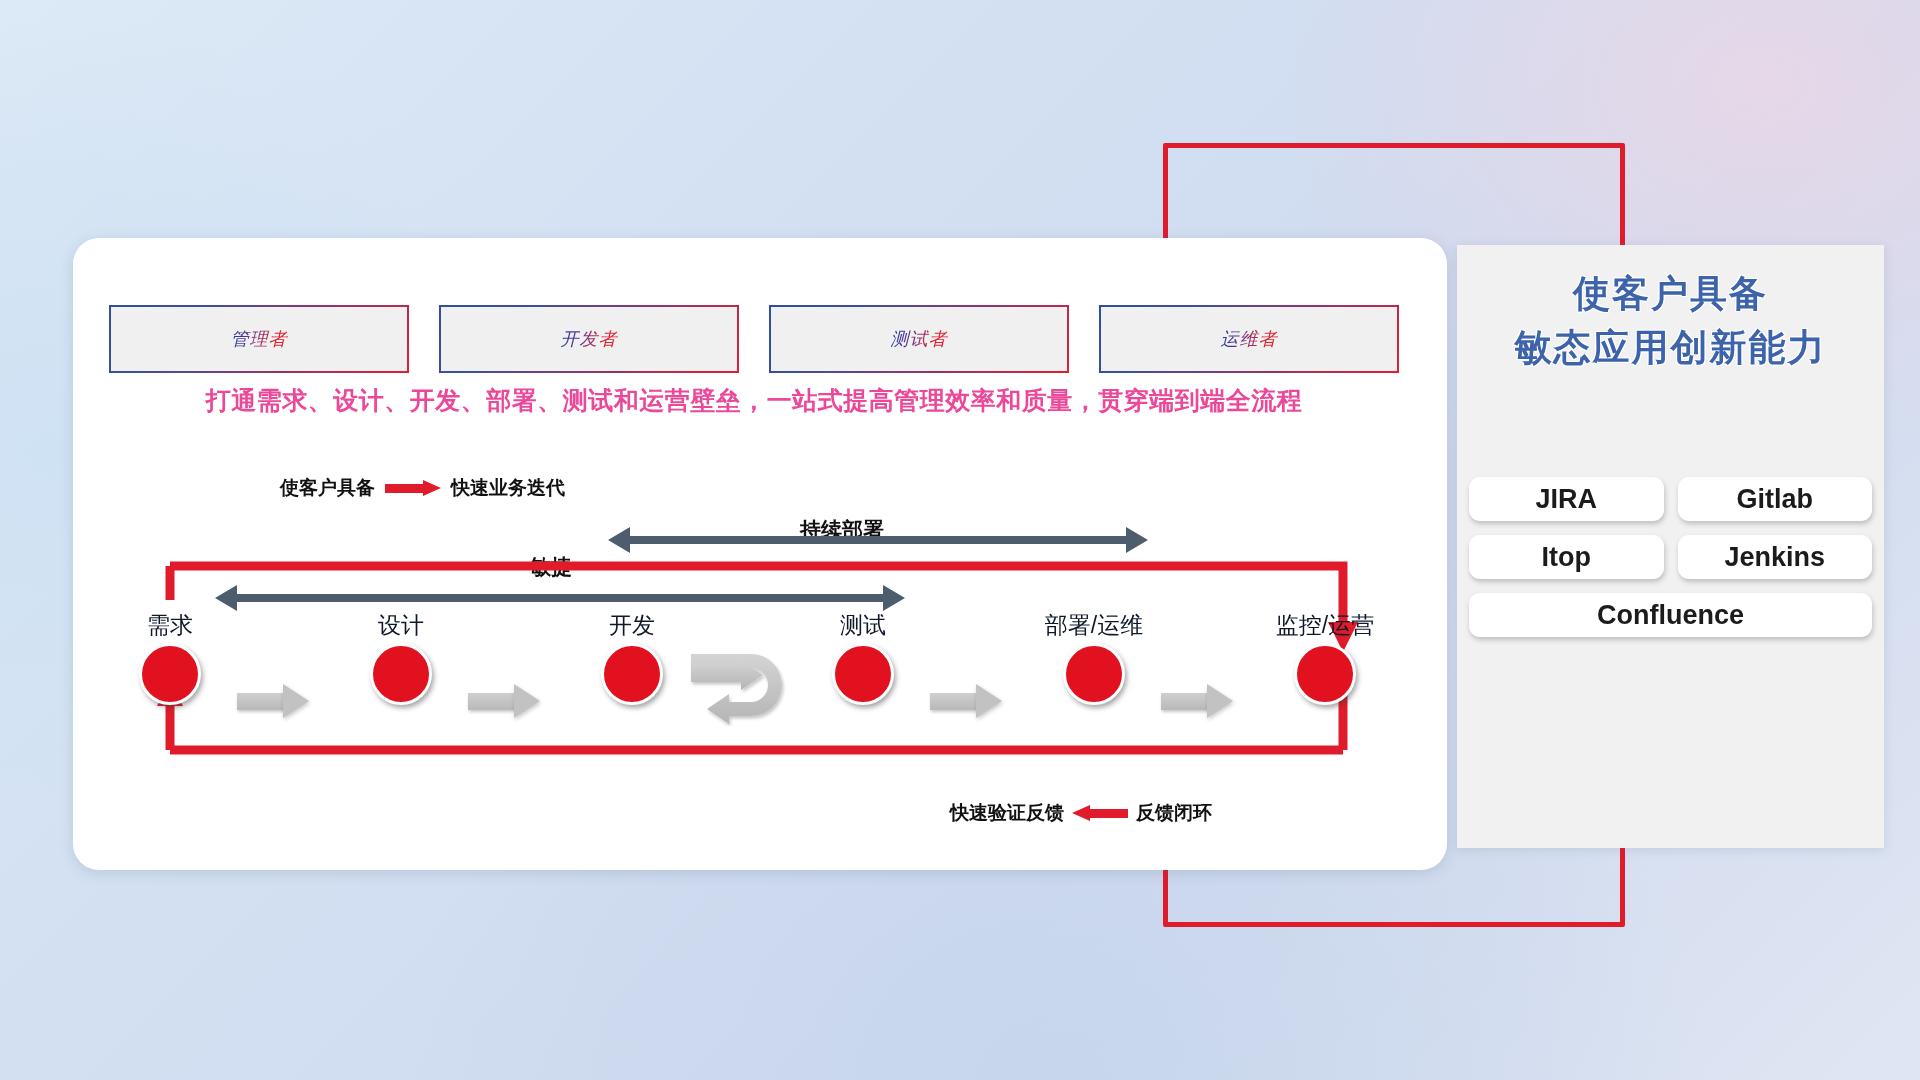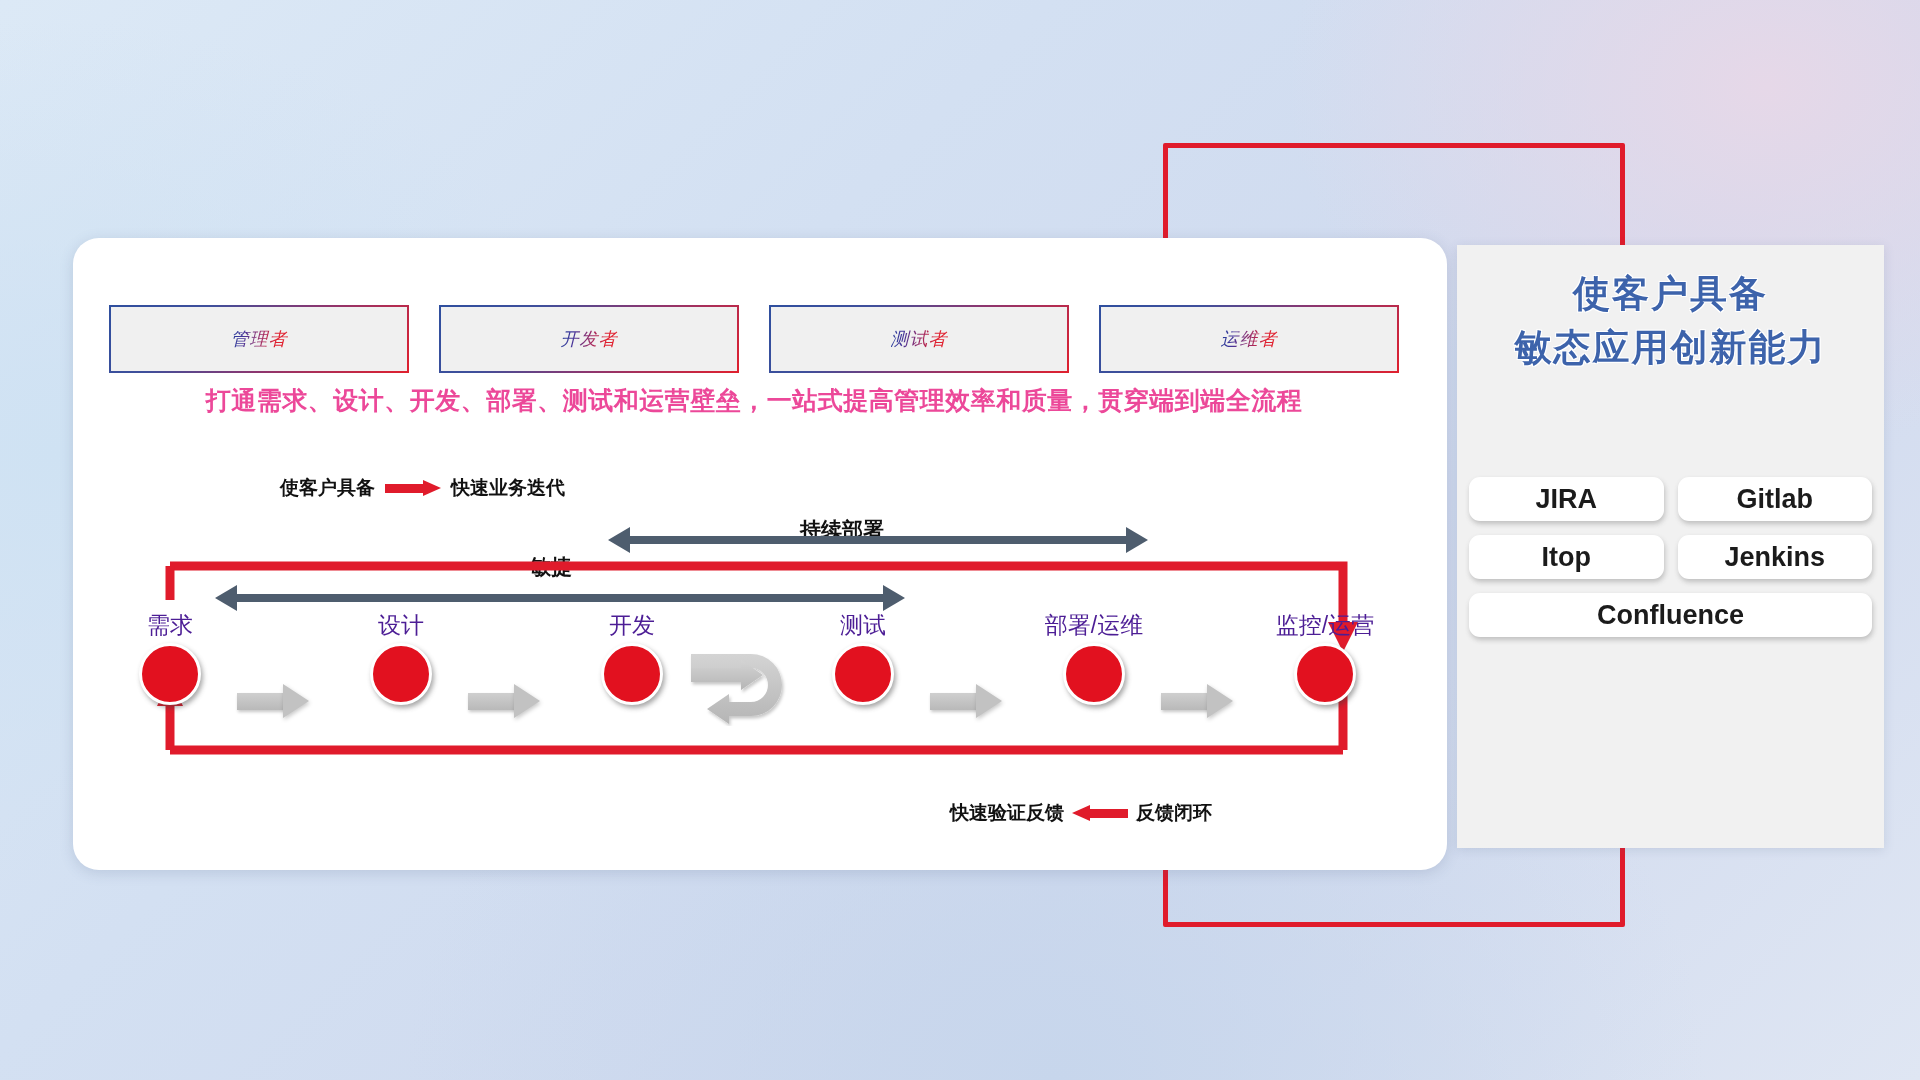--- a/index.html
+++ b/index.html
@@ -127,21 +127,21 @@
   #label-cd { left: 800px; top: 496px; margin-top: 20px; }
   #arrow-agile { left: 215px; top: 585px; width: 690px; }
   #label-agile { left: 530px; top: 553px; }
 
   
   #pipeline { position: absolute; left: 109px; top: 614px; width: 1290px; height: 120px; }
   .stage {
     position: absolute; width: 120px; text-align: center;
   }
   .stage-label {
-    font-size: 23px; color: #4c1d95; white-space: nowrap; line-height: 1;
+    font-size: 23px; color: #0f172a; white-space: nowrap; line-height: 1;
     margin-bottom: 6px;
   }
   .stage-dot {
     width: 62px; height: 62px; border-radius: 50%;
     background: #e2111f;
     border: 3px solid #ffffff;
     margin: 0 auto;
     box-shadow: 2px 3px 5px rgba(60,60,60,0.45);
   }
   .grey-arrow {

